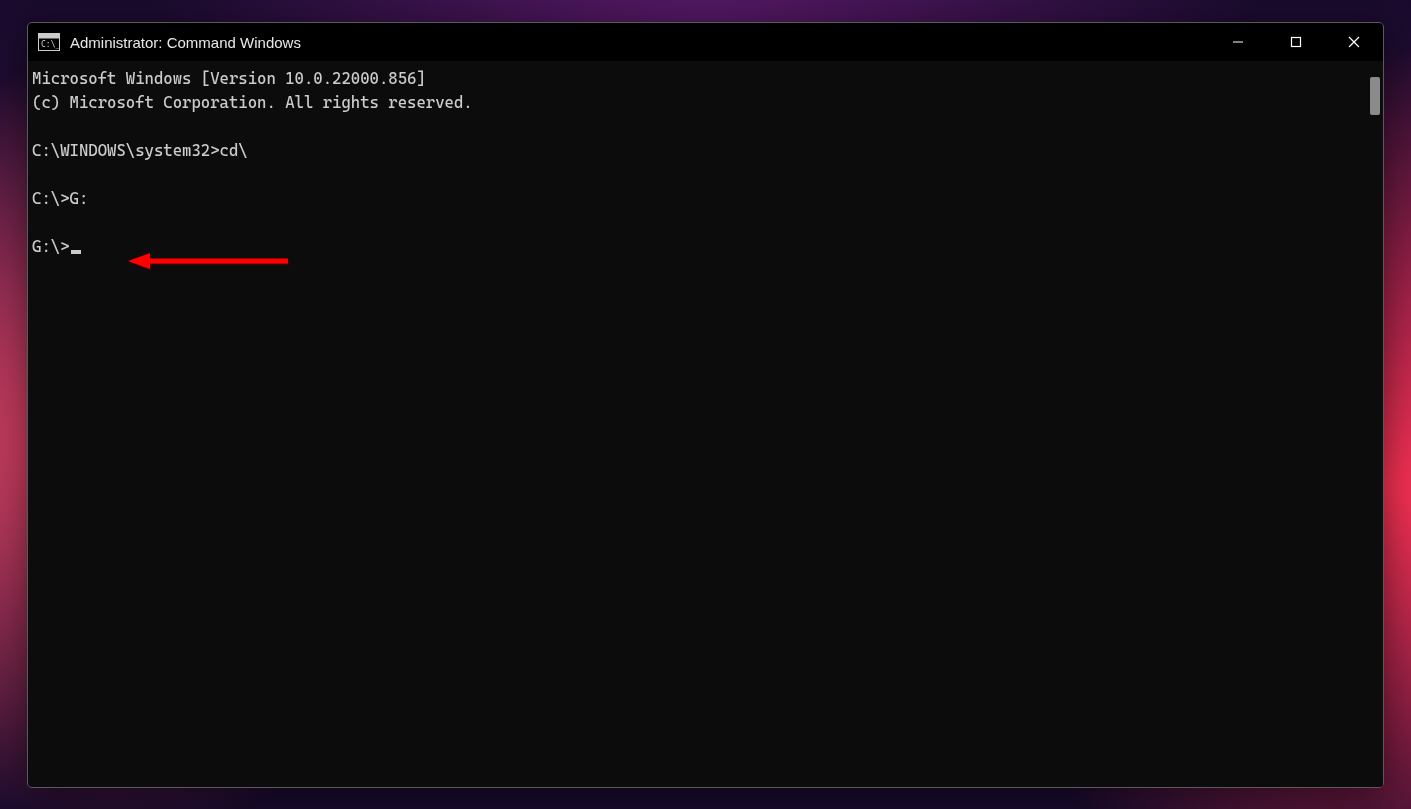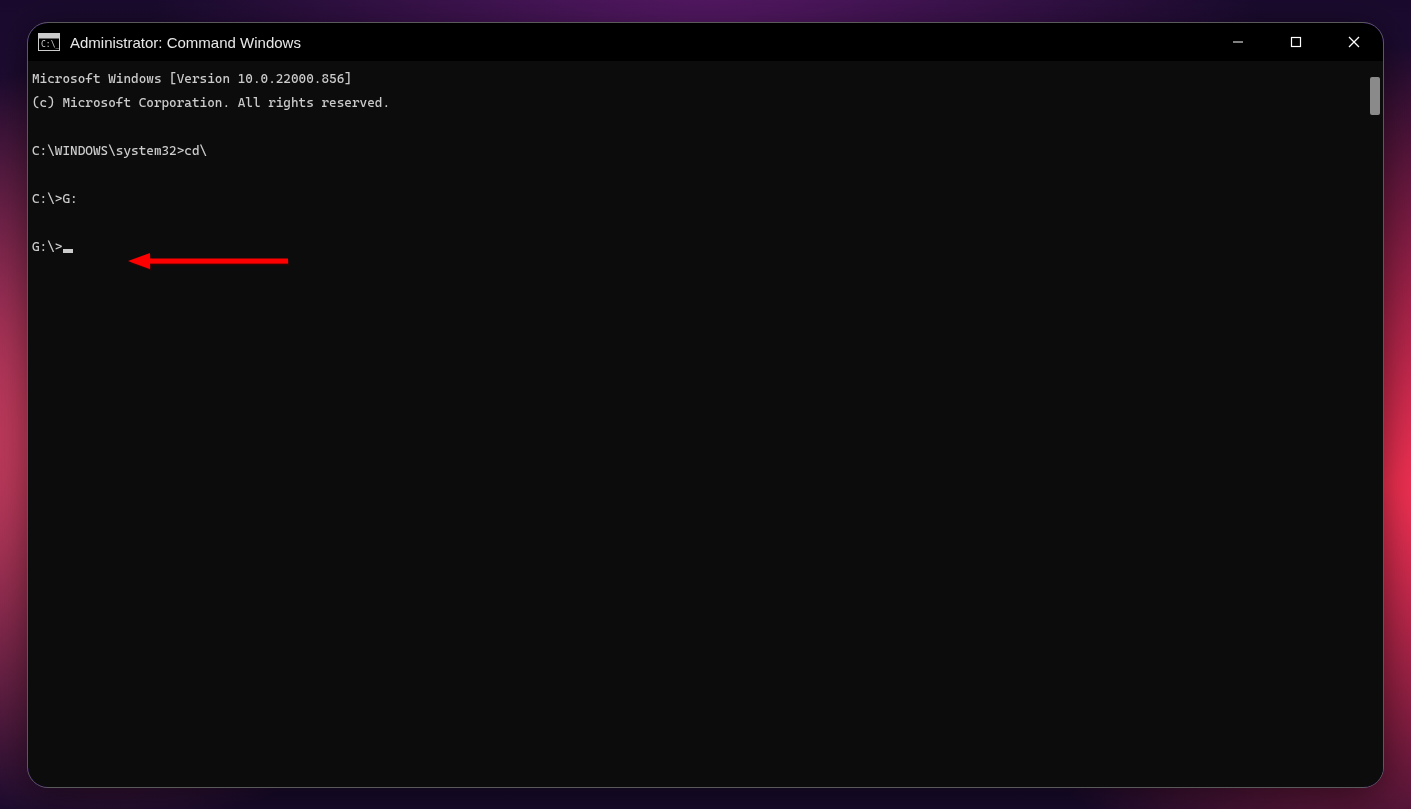--- a/index.html
+++ b/index.html
@@ -18,21 +18,21 @@
 
     
     .window {
       position: absolute;
       left: 27px;
       top: 22px;
       width: 1357px;
       height: 766px;
       background: #6d28d9;
       border: 1px solid #5a5a5a;
-      border-radius: 21px;
+      border-radius: 5px;
       box-shadow: 0 8px 40px rgba(0,0,0,0.55);
       display: flex;
       flex-direction: column;
       overflow: hidden;
     }
 
     
     .titlebar {
       height: 38px;
       background: #000000;
@@ -64,21 +64,21 @@
     .term-wrap {
       flex: 1;
       display: flex;
       background: #0c0c0c;
       position: relative;
     }
     .term {
       flex: 1;
       padding: 6px 4px 4px 4px;
       font-family: "Cascadia Mono", "Consolas", monospace;
-      font-size: 13px;
+      font-size: 16px;
       line-height: 24px;
       color: #cccccc;
       white-space: pre;
       position: relative;
     }
     .cursor {
       display: inline-block;
       width: 10px; height: 4px;
       background: #cccccc;
       vertical-align: -2px;

